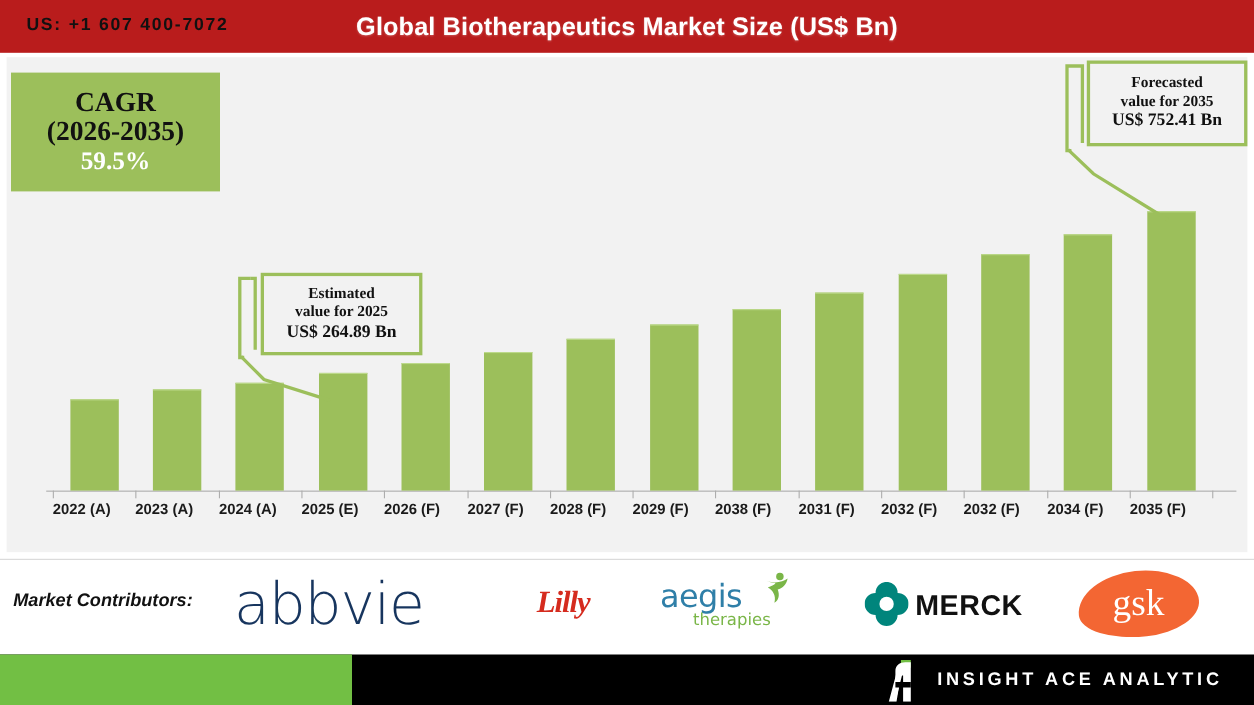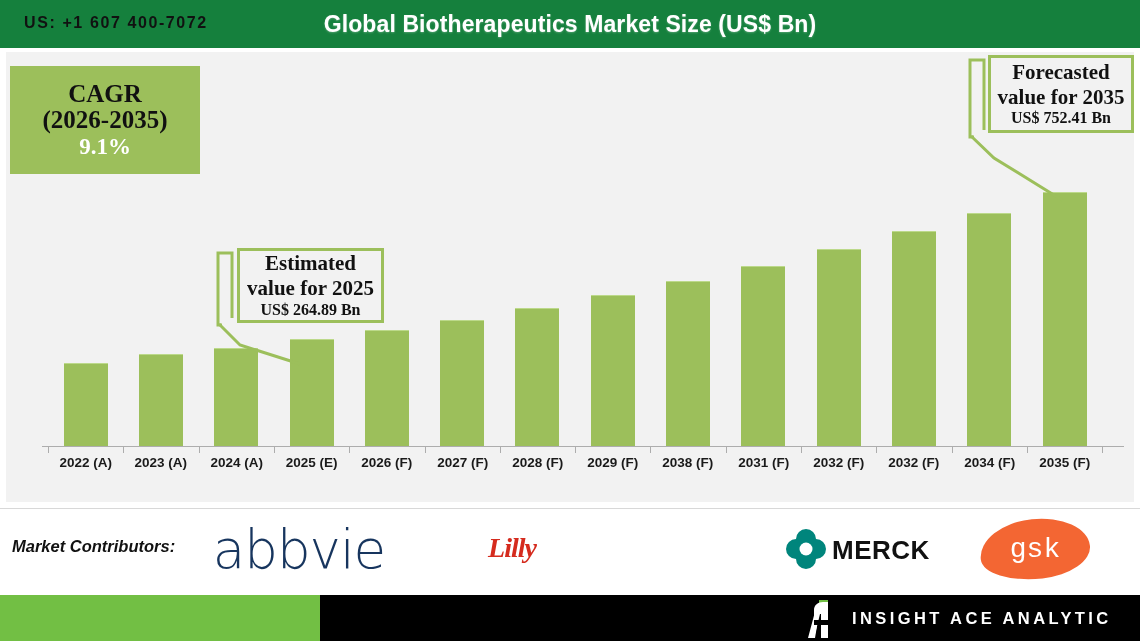--- a/index.html
+++ b/index.html
@@ -8,21 +8,21 @@
     background:#ffffff;
     font-family:"Liberation Sans", sans-serif;
     overflow:hidden;
     position:relative;
   }
   #root{position:relative;width:1140px;height:641px;}
 
   
   .header{
     position:absolute;left:0;top:0;width:1140px;height:48px;
-    background:#15803d;
+    background:#b91c1c;
     text-align:center;
   }
   .header-title{
     position:absolute;left:0;top:0;width:1140px;height:48px;
     display:flex;align-items:center;justify-content:center;
     color:#ffffff;font-size:23px;font-weight:bold;
     font-family:"Liberation Sans", sans-serif;
     letter-spacing:.1px;
     text-shadow:0 1px 2px rgba(255,255,255,.25);
   }
@@ -46,21 +46,21 @@
     position:absolute;
     background:#9cbf5b;
     border-top:1px solid #bcd98a;
     box-sizing:border-box;
   }
 
   .xlabels{
     position:absolute;left:0;top:403px;width:1128px;height:26px;
   }
   .xlabel{
-    position:absolute;top:0;text-align:center;
+    position:absolute;top:0;
     font-size:13.5px;font-weight:bold;color:#1a1a1a;
     font-family:"Liberation Sans", sans-serif;
     white-space:nowrap;
   }
 
   
   .cagr-box{
     position:absolute;left:10px;top:66px;width:190px;height:108px;
     background:#9cbf5b;
     display:flex;flex-direction:column;align-items:center;justify-content:center;
@@ -76,21 +76,21 @@
     position:absolute;
     background:#f2f2f2;
     border:3px solid #9cbf5b;
     box-sizing:border-box;
     display:flex;flex-direction:column;align-items:center;justify-content:center;
     font-family:"Liberation Serif", serif;
     color:#111;
     line-height:1.18;
     padding:4px 6px;
   }
-  .callout div{font-size:21px;font-weight:bold;white-space:nowrap;}
+  .callout div{font-size:14px;font-weight:bold;white-space:nowrap;}
   .callout .big{font-size:16px;}
 
   .leader-svg{position:absolute;left:0;top:0;width:1140px;height:641px;pointer-events:none;}
 
   
   .contrib{
     position:absolute;left:0;top:508px;width:1140px;height:87px;
     background:#ffffff;
     border-top:1px solid #d8d8d8;
   }
@@ -142,22 +142,22 @@
     left:980px;top:10px;width:110px;height:60px;
   }
   .gsk-blob{
     position:absolute;left:0;top:0;width:110px;height:60px;
     background:#f36633;border-radius:50% 50% 46% 54% / 58% 54% 46% 42%;
     transform:rotate(-6deg);
   }
   .gsk-text{
     position:absolute;left:0;top:0;width:110px;height:60px;
     display:flex;align-items:center;justify-content:center;
-    color:#ffffff;font-size:28px;
-    font-family:Liberation Mono, monospace;font-weight:400;
+    color:#ffffff;font-size:34px;
+    font-family:Liberation Serif, serif;font-weight:400;
   }
 
   
   .bottom{
     position:absolute;left:0;top:595px;width:1140px;height:46px;background:#000000;
   }
   .bottom-green{
     position:absolute;left:0;top:0;width:320px;height:46px;background:#72bf44;
   }
   .phone{
@@ -245,21 +245,21 @@
     <polyline points="219,324 240,345 300,364" fill="none" stroke="#9cbf5b" stroke-width="3"></polyline>
 
     <polyline points="980,60 970,60 970,137 974,137" fill="none" stroke="#9cbf5b" stroke-width="3"></polyline>
     <polyline points="980,60 984,60 984,130" fill="none" stroke="#9cbf5b" stroke-width="3"></polyline>
     <polyline points="971,136 994,158 1062,200" fill="none" stroke="#9cbf5b" stroke-width="3"></polyline>
   </svg>
 
   <div class="cagr-box">
     <div class="cagr-l1">CAGR</div>
     <div class="cagr-l2">(2026-2035)</div>
-    <div class="cagr-l3">9.1%</div>
+    <div class="cagr-l3">59.5%</div>
   </div>
 
   <div class="callout" style="left:237px;top:248px;width:147px;height:75px;">
     <div>Estimated</div>
     <div>value for 2025</div>
     <div class="big">US$ 264.89 Bn</div>
   </div>
 
   <div class="callout" style="left:988px;top:55px;width:146px;height:78px;">
     <div>Forecasted</div>
@@ -267,20 +267,28 @@
     <div class="big">US$ 752.41 Bn</div>
   </div>
 
   <div class="contrib">
     <div class="contrib-label">Market Contributors:</div>
 
     <div class="logo logo-abbvie">abbvie</div>
 
     <div class="logo logo-lilly">Lilly</div>
 
+    <div class="logo logo-aegis">
+      <div class="aegis-main">aegis</div>
+      <div class="aegis-sub">therapies</div>
+      <svg class="aegis-mark" viewBox="0 0 30 30">
+        <circle cx="17" cy="5" r="3.4" fill="#7ab648"></circle>
+        <path d="M5 9 C12 12, 20 10, 24 7 C23 13, 19 16, 15 17 C17 22, 16 27, 12 29 C14 22, 10 17, 6 15 C9 14, 12 13, 13 11 C10 11, 7 10, 5 9 Z" fill="#7ab648"></path>
+      </svg>
+    </div>
 
     <div class="logo logo-merck">
       <svg class="merck-mark" viewBox="0 0 40 40">
         <path d="M20 0 a10 10 0 0 1 10 10 a10 10 0 0 1 10 10 a10 10 0 0 1 -10 10 a10 10 0 0 1 -10 10 a10 10 0 0 1 -10 -10 a10 10 0 0 1 -10 -10 a10 10 0 0 1 10 -10 a10 10 0 0 1 10 -10 z" fill="#00857c"></path>
         <circle cx="20" cy="20" r="6.5" fill="#ffffff"></circle>
       </svg>
       <div class="merck-text">MERCK</div>
     </div>
 
     <div class="logo logo-gsk">

